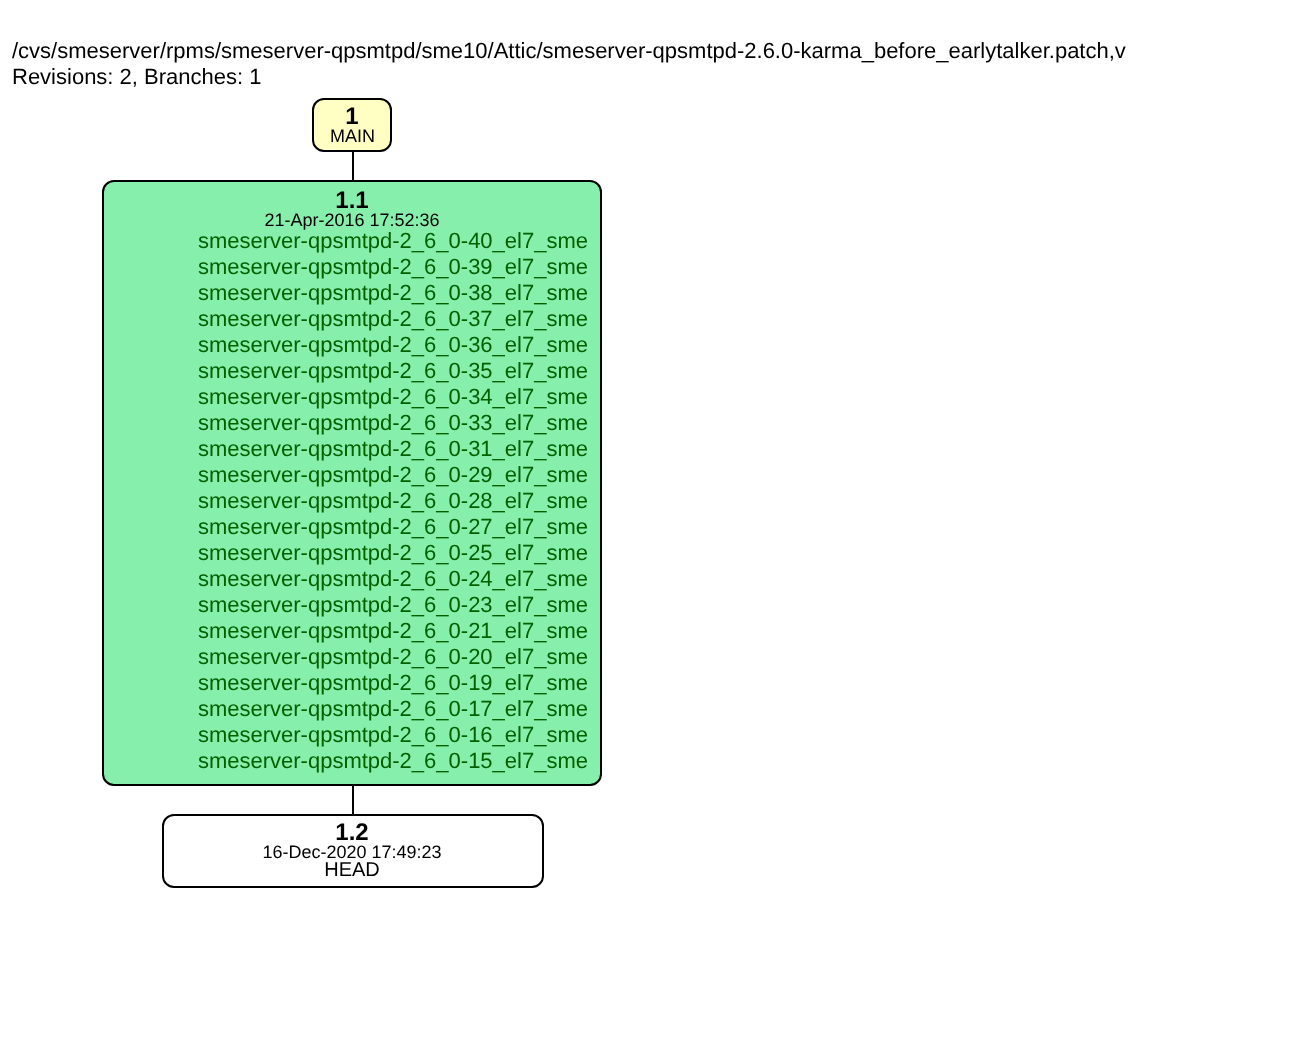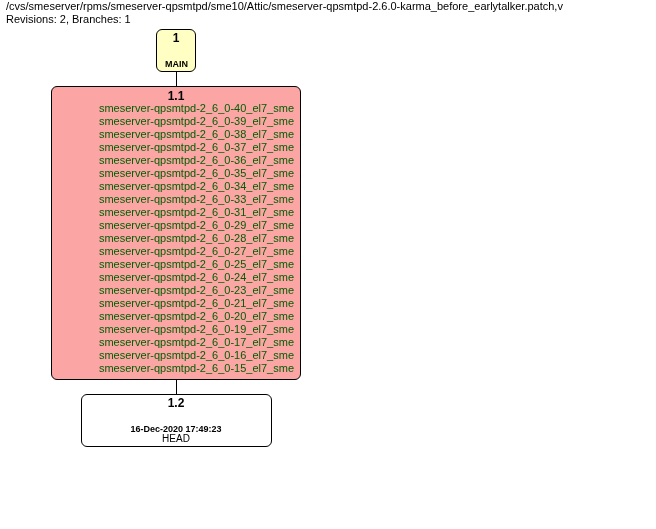--- a/index.html
+++ b/index.html
@@ -8,21 +8,21 @@
     background: #fff;
     font-family: Arial, Helvetica, sans-serif;
     font-size: 12px;
     color: #000;
   }
   .page {
     width: 656px;
     height: 529px;
     position: relative;
     box-sizing: border-box;
-    padding: 0 6px;
+    padding: 20px 6px;
   }
   .path-line {
     font-size: 11px;
     line-height: 1.1;
     margin-bottom: 1px;
   }
   .meta-line {
     font-size: 11px;
     line-height: 1.1;
     margin-bottom: 4px;
@@ -49,29 +49,28 @@
     margin: 0;
   }
   .node .ver {
     font-weight: bold;
     font-size: 12px;
     line-height: 1.0;
   }
   .node .date {
     font-size: 9px;
     line-height: 1.0;
-    margin-top: 16px;
-    font-weight: bold;
+    margin-top: 0;
   }
   .main-tag {
     background: #ffffc4;
     width: 40px;
   }
   .tags-box {
-    background: #fca5a5;
+    background: #86efac;
     width: 250px;
     padding: 3px 6px 4px 6px;
   }
   .tags-box .tag-list {
     text-align: right;
     font-size: 11px;
     line-height: 1.18;
     color: #006000;
     white-space: nowrap;
   }
@@ -105,20 +104,21 @@
 
       <div class="node main-tag">
         <div class="ver">1</div>
         <div class="date" style="font-size:9px;">MAIN</div>
       </div>
 
       <div class="connector" style="height:14px;"></div>
 
       <div class="node tags-box">
         <div class="ver">1.1</div>
+        <div class="date">21-Apr-2016 17:52:36</div>
         <div class="tag-list" id="tag-list">
             <div>smeserver-qpsmtpd-2_6_0-40_el7_sme</div>
             <div>smeserver-qpsmtpd-2_6_0-39_el7_sme</div>
             <div>smeserver-qpsmtpd-2_6_0-38_el7_sme</div>
             <div>smeserver-qpsmtpd-2_6_0-37_el7_sme</div>
             <div>smeserver-qpsmtpd-2_6_0-36_el7_sme</div>
             <div>smeserver-qpsmtpd-2_6_0-35_el7_sme</div>
             <div>smeserver-qpsmtpd-2_6_0-34_el7_sme</div>
             <div>smeserver-qpsmtpd-2_6_0-33_el7_sme</div>
             <div>smeserver-qpsmtpd-2_6_0-31_el7_sme</div>

